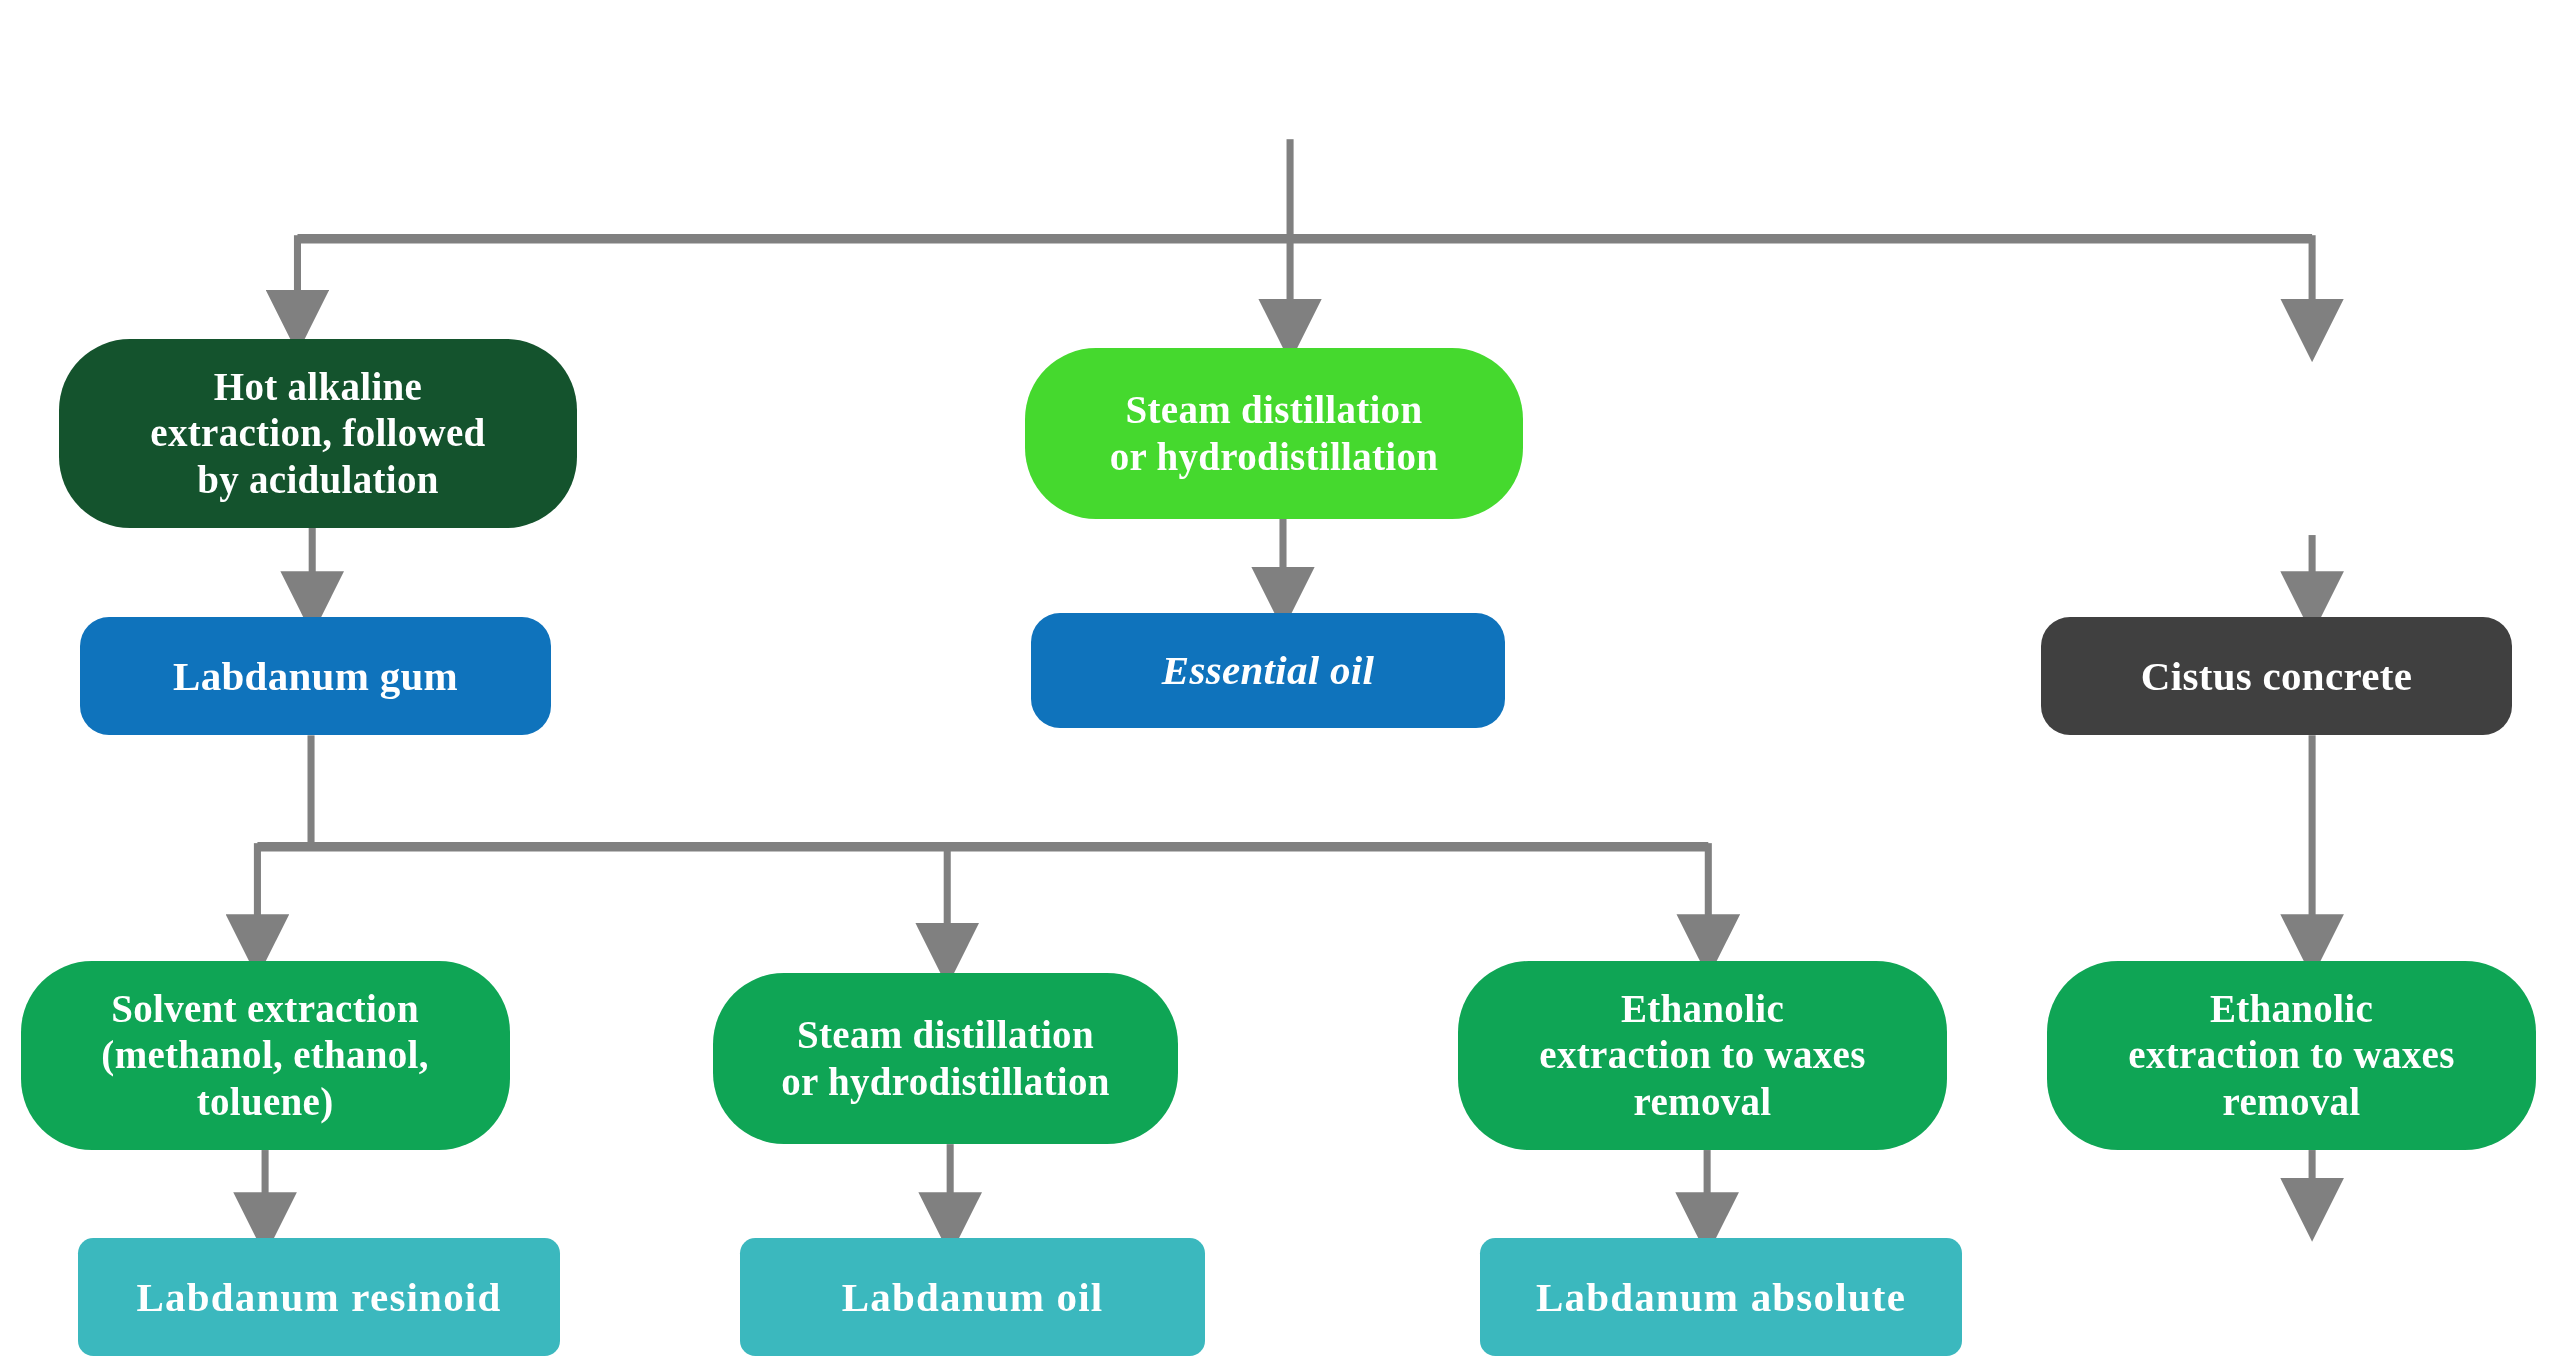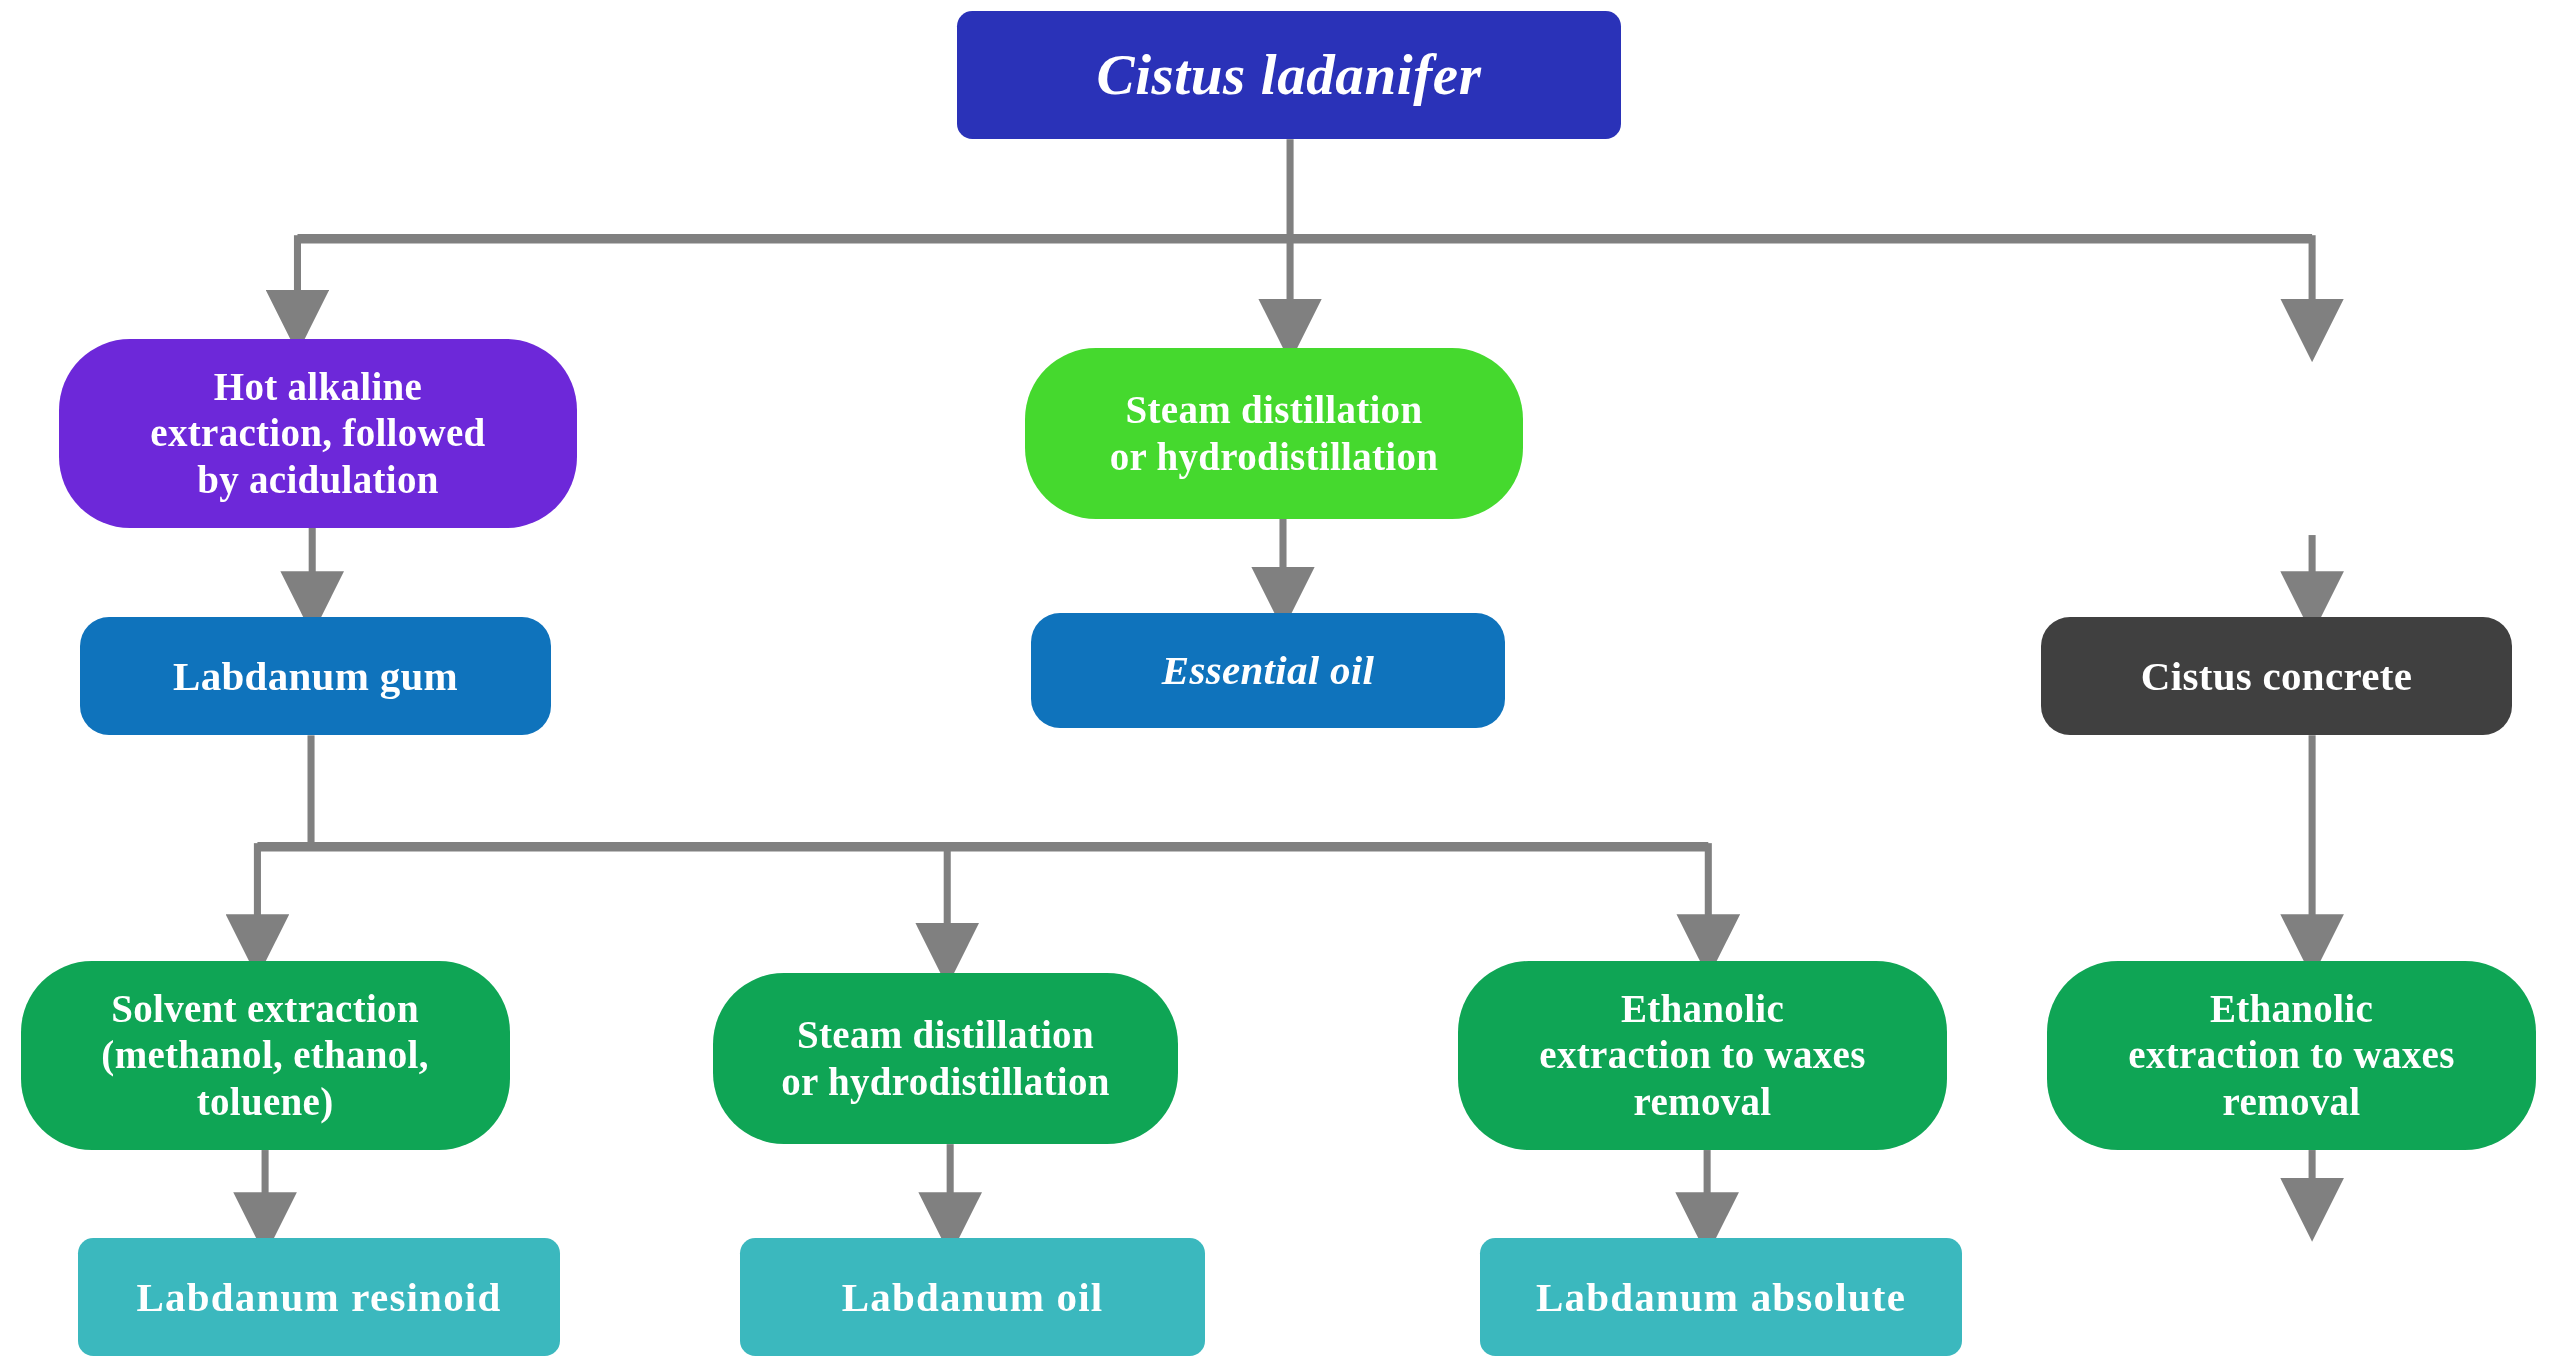--- a/index.html
+++ b/index.html
@@ -99,23 +99,22 @@
     <line x1="2900" y1="1431" x2="2900" y2="1590" stroke="#808080" stroke-width="12" marker-end="url(#arrowhead)"></line>
 
     <line x1="3925" y1="1248" x2="3925" y2="1590" stroke="#808080" stroke-width="12" marker-end="url(#arrowhead)"></line>
 
     <line x1="450" y1="1952" x2="450" y2="2062" stroke="#808080" stroke-width="12" marker-end="url(#arrowhead)"></line>
     <line x1="1613" y1="1942" x2="1613" y2="2062" stroke="#808080" stroke-width="12" marker-end="url(#arrowhead)"></line>
     <line x1="2898" y1="1952" x2="2898" y2="2062" stroke="#808080" stroke-width="12" marker-end="url(#arrowhead)"></line>
     <line x1="3925" y1="1952" x2="3925" y2="2038" stroke="#808080" stroke-width="12" marker-end="url(#arrowhead)"></line>
   </svg>
 
-  <div class="node root" style="left: 957px; top: 10.6px; width: 664px; height: 128px; background: rgb(42, 50, 184);">Cistus ladanifer</div>
 
-  <div class="node process-top" style="left: 59px; top: 339px; width: 518px; height: 189px; background: #6d28d9;">Hot alkaline
+  <div class="node process-top" style="left: 59px; top: 339px; width: 518px; height: 189px; background: #14532d;">Hot alkaline
 extraction, followed
 by acidulation</div>
   <div class="node process-top" style="left: 1025px; top: 348px; width: 498px; height: 171px; background: rgb(69, 217, 46);">Steam distillation
 or hydrodistillation</div>
 
   <div class="node product-mid" style="left: 80px; top: 617px; width: 471px; height: 118px; background: rgb(15, 115, 188);">Labdanum gum</div>
   <div class="node product-mid" style="left: 1031px; top: 613px; width: 474px; height: 115px; background: rgb(15, 115, 188); font-style: italic;">Essential oil</div>
   <div class="node product-mid" style="left: 2041px; top: 617px; width: 471px; height: 118px; background: #404040;">Cistus concrete</div>
 
   <div class="node process-bottom" style="left: 20.6px; top: 961px; width: 489px; height: 189px; background: rgb(15, 165, 85);">Solvent extraction

